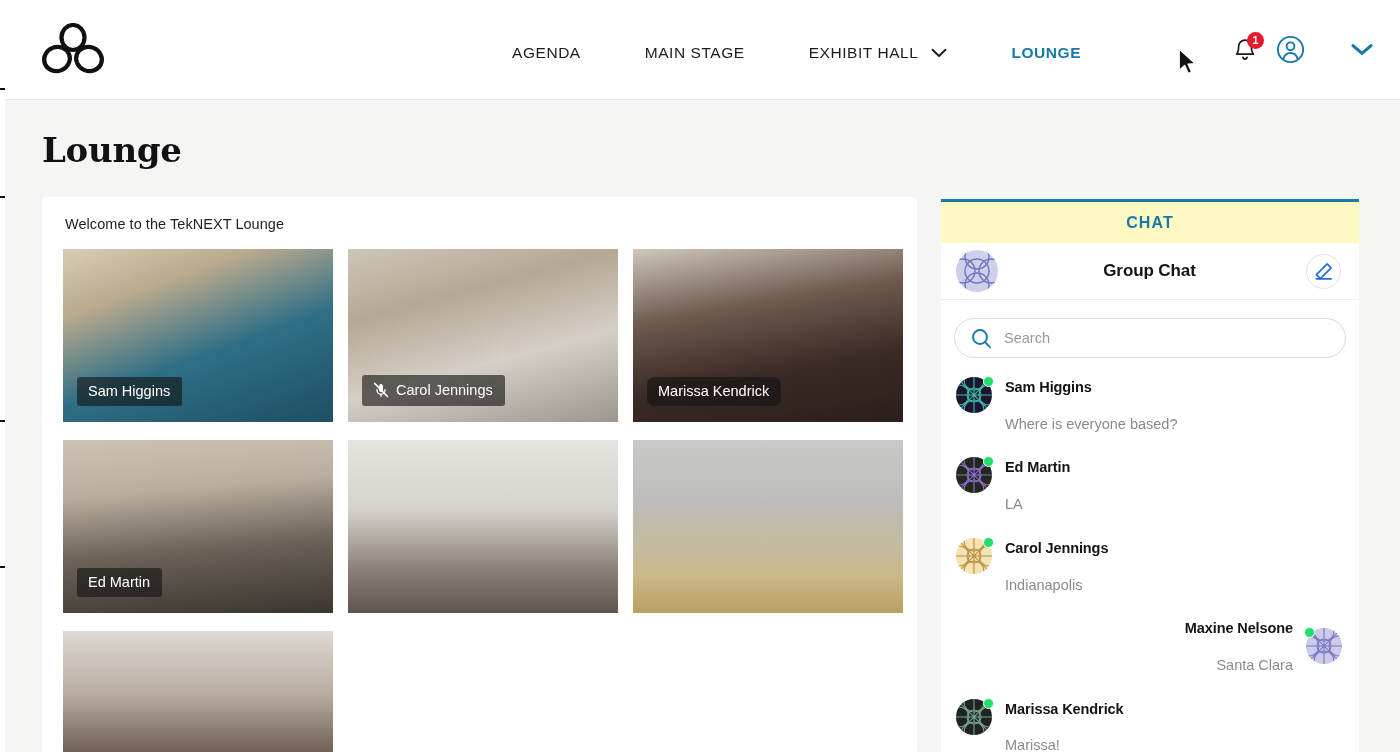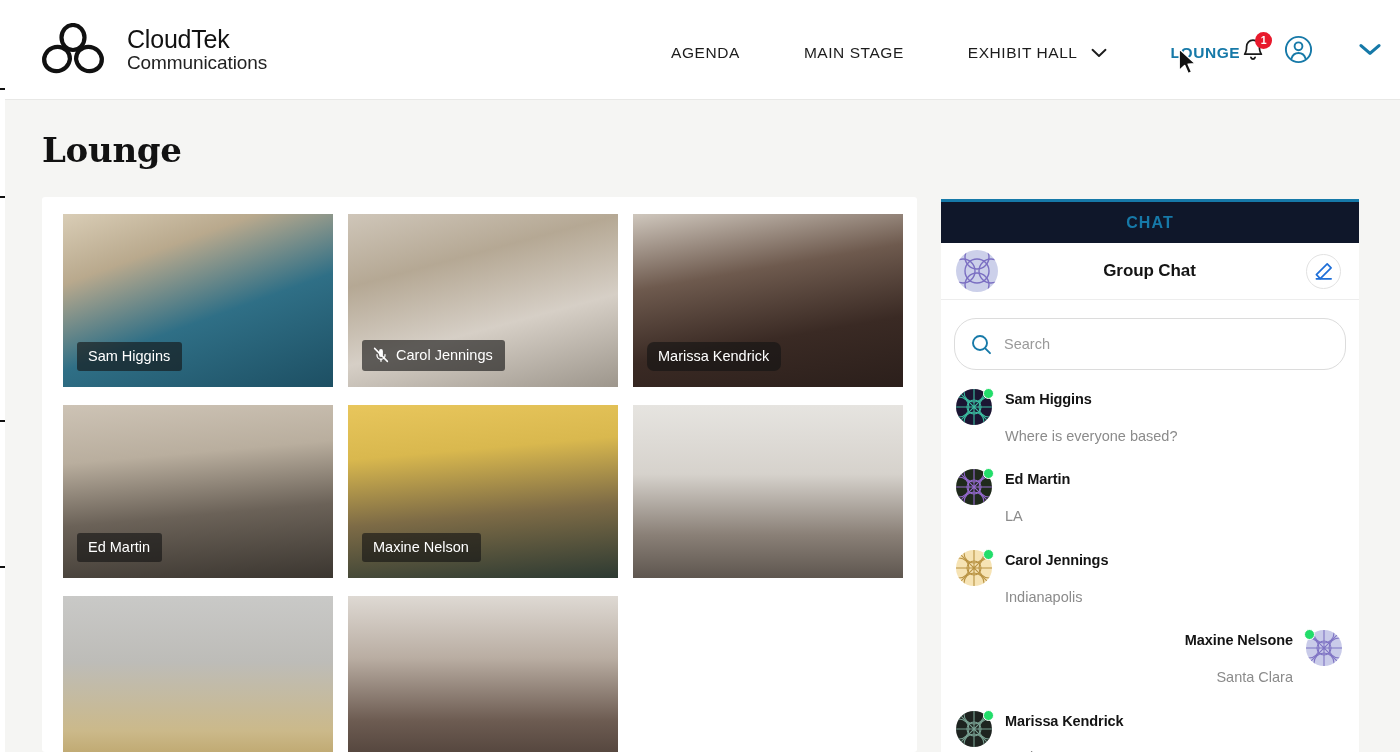--- a/index.html
+++ b/index.html
@@ -189,21 +189,21 @@
     flex: none;
   }
   .tab {
     flex: 1;
     display: flex;
     align-items: center;
     justify-content: center;
     font-size: 16px;
     letter-spacing: 1.1px;
     cursor: pointer;
-    background: #0f172a;
+    background: #fef9c3;
   }
   .tab.active {
     color: #1679a8;
     font-weight: 700;
     border-top: 3px solid #1679a8;
   }
   .tab.inactive {
     color: #8d8d8d;
     border: 1px solid #e3e3e3;
     border-bottom: 1px solid #e3e3e3;
@@ -234,21 +234,21 @@
     background: #fff;
     display: flex;
     align-items: center;
     justify-content: center;
     cursor: pointer;
     flex: none;
   }
 
   .search-row { padding: 18px 13px 0 13px; flex: none; }
   .search-box {
-    height: 52px;
+    height: 40px;
     border: 1px solid #dcdcdc;
     border-radius: 22px;
     display: flex;
     align-items: center;
     padding: 0 14px 0 16px;
     gap: 12px;
     background: #fff;
   }
   .search-box input {
     border: none;
@@ -265,21 +265,21 @@
     flex: 1;
     overflow: hidden;
     padding: 18px 16px 0 14px;
   }
   .msg {
     display: flex;
     align-items: flex-start;
     gap: 12px;
     margin-bottom: 22px;
   }
-  .msg.own { flex-direction: row-reverse; text-align: right; }
+  .msg.own { flex-direction: row-reverse; text-align: right; align-items: center; }
   .msg-body { padding-top: 2px; min-width: 0; }
   .msg-name {
     font-size: 14.5px;
     font-weight: 700;
     color: #141414;
     line-height: 1.3;
     letter-spacing: -0.1px;
   }
   .msg-text {
     font-size: 14.5px;
@@ -314,24 +314,20 @@
 <header class="header">
 
   <div class="brand">
     <svg class="brand-mark" viewBox="0 0 70 54">
       <g fill="none" stroke="#111" stroke-width="4.2">
         <ellipse cx="35" cy="14.5" rx="11.5" ry="12.5"></ellipse>
         <ellipse cx="19" cy="36" rx="13" ry="12" transform="rotate(-22 19 36)"></ellipse>
         <ellipse cx="51" cy="36" rx="13" ry="12" transform="rotate(22 51 36)"></ellipse>
       </g>
     </svg>
-    <div class="brand-text">
-      <div class="brand-name">CloudTek</div>
-      <div class="brand-sub">Communications</div>
-    </div>
   </div>
 
   <nav class="nav">
     <div class="nav-item">
       <span>AGENDA</span>
     </div>
     <div class="nav-item">
       <span>MAIN STAGE</span>
     </div>
     <div class="nav-item">
@@ -362,20 +358,21 @@
 
     <svg class="caret-btn" width="24" height="15" viewBox="0 0 24 15">
       <path d="M3 3.6 L12 11.4 L21 3.6" fill="none" stroke="#1679a8" stroke-width="3.2" stroke-linecap="round" stroke-linejoin="round"></path>
     </svg>
   </div>
 </header>
 
 <h1 class="page-title">Lounge</h1>
 
 <section class="video-card">
+  <div class="video-card-title">Welcome to the TekNEXT Lounge</div>
   <div class="video-grid" id="video-grid">
       <div class="tile">
         <div class="tile-media" style="background: linear-gradient(160deg, rgb(217, 205, 182) 0%, rgb(185, 169, 141) 26%, rgb(47, 111, 134) 58%, rgb(29, 79, 99) 100%);"></div>
         <div class="name-badge">
           <span>Sam Higgins</span>
         </div>
       </div>
       <div class="tile">
         <div class="tile-media" style="background: linear-gradient(165deg, rgb(207, 198, 185) 0%, rgb(181, 168, 148) 30%, rgb(214, 207, 198) 62%, rgb(157, 150, 140) 100%);"></div>
         <div class="name-badge">
@@ -391,26 +388,20 @@
       <div class="tile">
         <div class="tile-media" style="background: linear-gradient(170deg, rgb(207, 199, 189) 0%, rgb(110, 90, 78) 35%, rgb(58, 42, 36) 68%, rgb(43, 31, 27) 100%);"></div>
         <div class="name-badge rounded">
           <span>Marissa Kendrick</span>
         </div>
       </div>
       <div class="tile">
         <div class="tile-media" style="background: linear-gradient(175deg, rgb(205, 195, 181) 0%, rgb(185, 174, 158) 30%, rgb(107, 98, 88) 62%, rgb(59, 54, 48) 100%);"></div>
         <div class="name-badge">
           <span>Ed Martin</span>
-        </div>
-      </div>
-      <div class="tile">
-        <div class="tile-media" style="background: linear-gradient(175deg, rgb(232, 198, 92) 0%, rgb(217, 184, 78) 28%, rgb(125, 107, 70) 62%, rgb(45, 58, 50) 100%);"></div>
-        <div class="name-badge">
-          <span>Maxine Nelson</span>
         </div>
       </div>
       <div class="tile">
         <div class="tile-media" style="background: linear-gradient(rgb(230, 228, 224) 0%, rgb(214, 210, 204) 40%, rgb(138, 128, 119) 75%, rgb(94, 86, 79) 100%);"></div>
       </div>
       <div class="tile">
         <div class="tile-media" style="background: linear-gradient(rgb(201, 201, 199) 0%, rgb(189, 188, 184) 38%, rgb(203, 185, 138) 78%, rgb(185, 159, 98) 100%);"></div>
       </div>
       <div class="tile">
         <div class="tile-media" style="background: linear-gradient(rgb(222, 217, 211) 0%, rgb(185, 173, 162) 36%, rgb(109, 92, 82) 72%, rgb(74, 60, 53) 100%);"></div>

